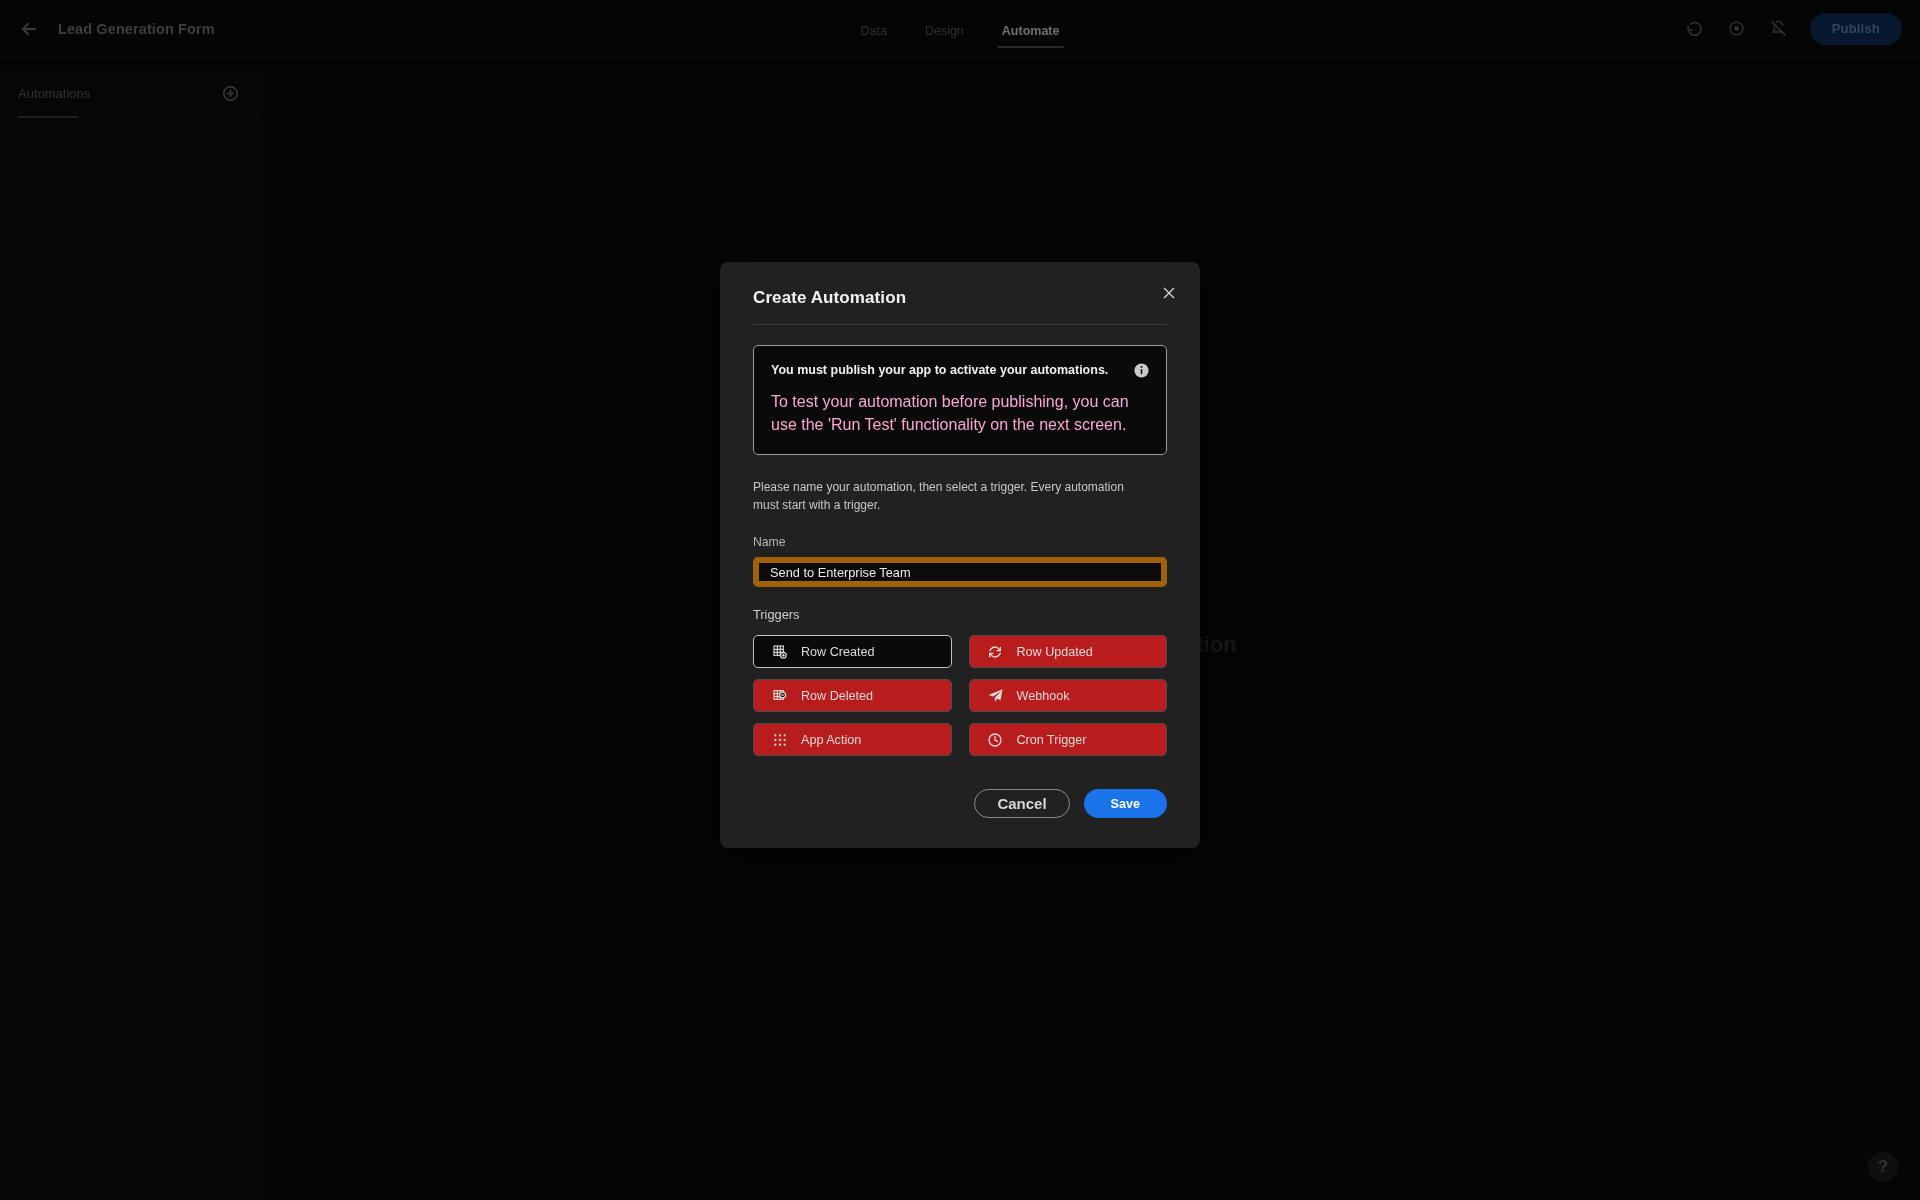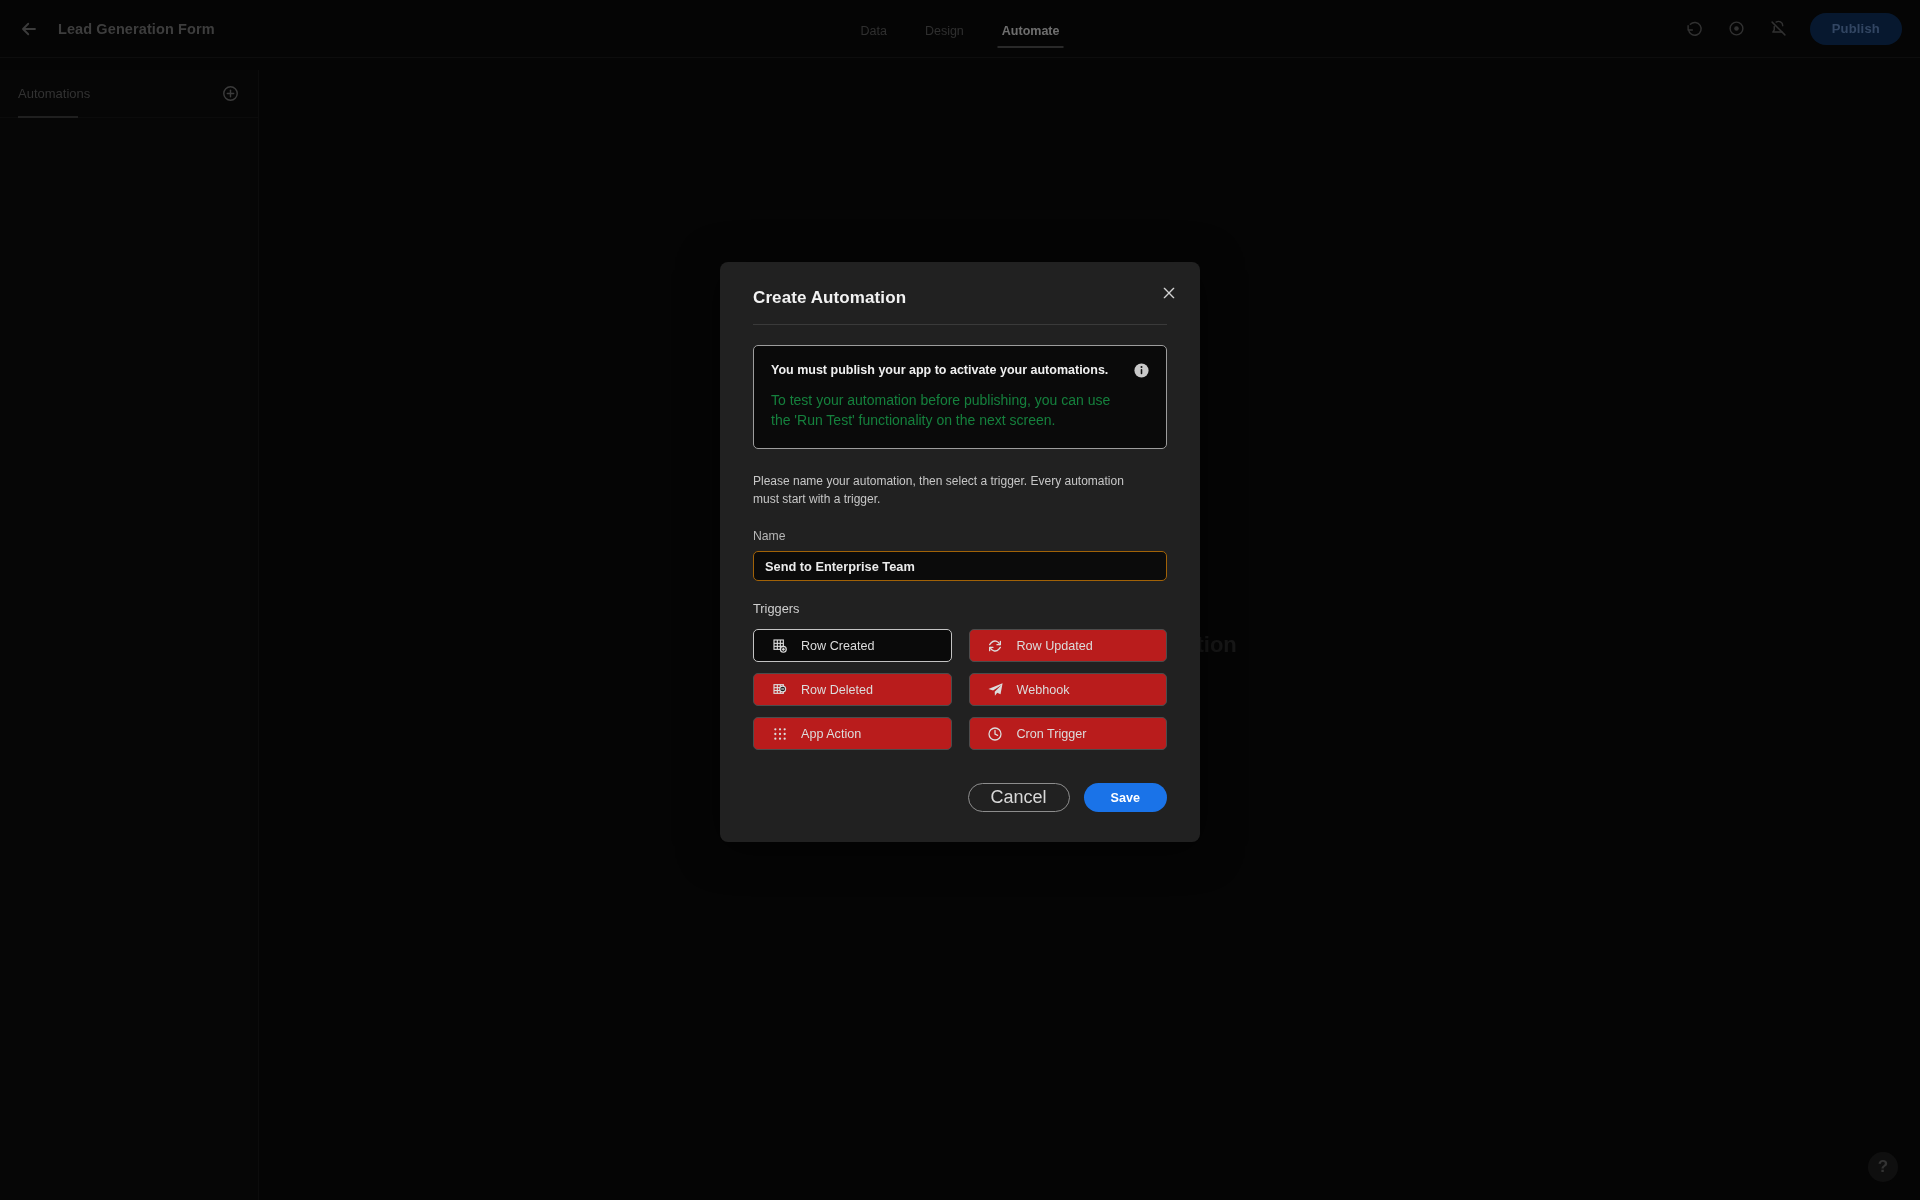--- a/index.html
+++ b/index.html
@@ -248,22 +248,22 @@
   .callout-title {
     font-size: 12.5px;
     font-weight: bold;
     color: #f0f0f0;
     line-height: 1.35;
     max-width: 352px;
   }
 
   .callout-body {
     margin-top: 11px;
-    font-size: 14px;
-    color: #15803d;
+    font-size: 16px;
+    color: #f9a8d4;
     line-height: 1.45;
     max-width: 360px;
   }
 
   .callout-info-icon {
     position: absolute;
     top: 16px;
     right: 16px;
     width: 17px; height: 17px;
   }
@@ -280,28 +280,27 @@
     margin-top: 21px;
     font-size: 12.2px;
     color: #b7b7b7;
   }
 
   .name-input {
     margin-top: 8px;
     width: 100%;
     height: 30px;
     background: #0b0b0b;
-    border: 1px solid #a16207;
+    border: 6px solid #a16207;
     border-radius: 5px;
     color: #ececec;
     font-size: 12.8px;
     font-family: "Liberation Sans", sans-serif;
     padding: 0 11px;
     outline: none;
-    font-weight: bold;
   }
 
   .section-label {
     margin-top: 20px;
     font-size: 12.8px;
     color: #cfcfcf;
   }
 
   .trigger-grid {
     margin-top: 13px;
@@ -344,22 +343,22 @@
     gap: 14px;
   }
 
   .btn-cancel {
     height: 29px;
     padding: 0 22px;
     border-radius: 16px;
     background: transparent;
     border: 1px solid #8d8d8d;
     color: #d8d8d8;
-    font-size: 18px;
-    font-weight: normal;
+    font-size: 15px;
+    font-weight: bold;
     font-family: "Liberation Sans", sans-serif;
     cursor: pointer;
   }
 
   .btn-save {
     height: 29px;
     padding: 0 27px;
     border-radius: 16px;
     background: #1a73e8;
     border: none;

